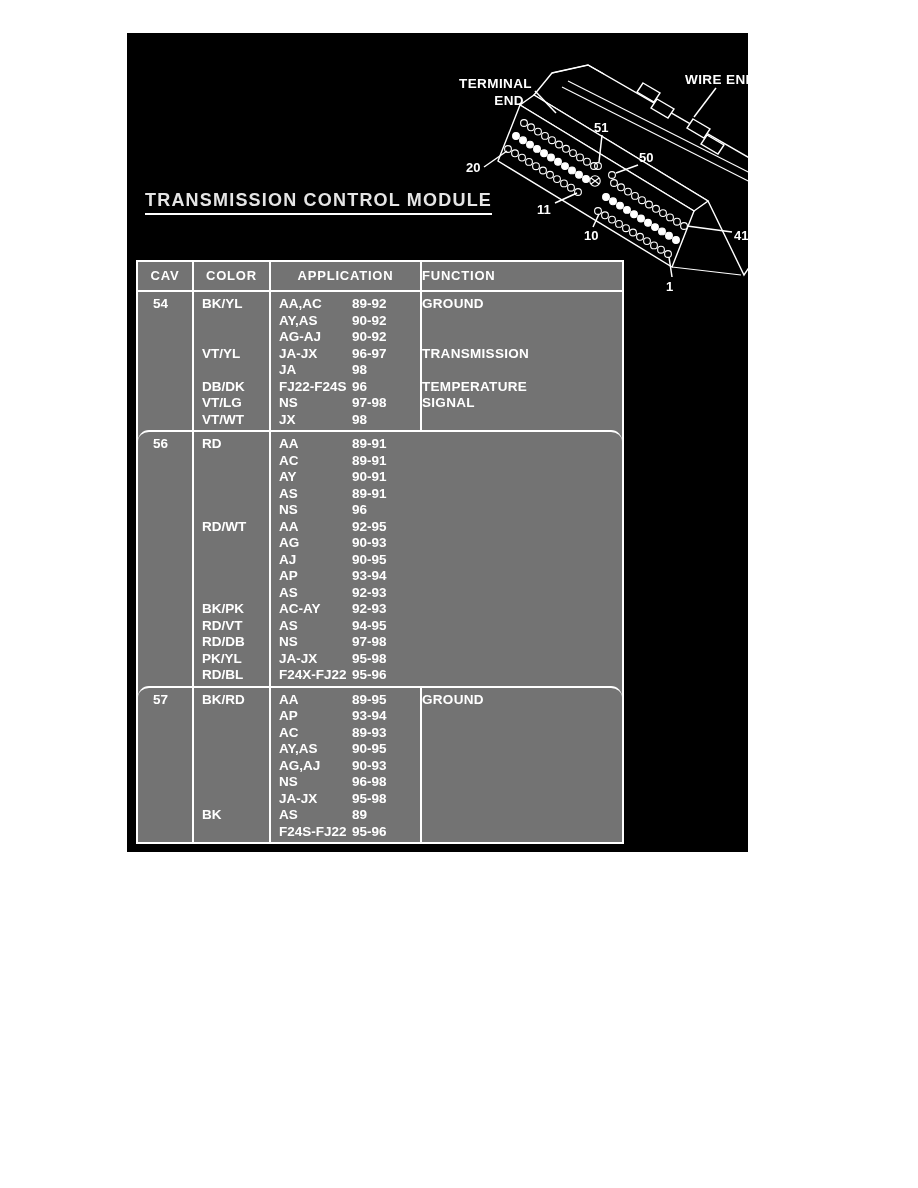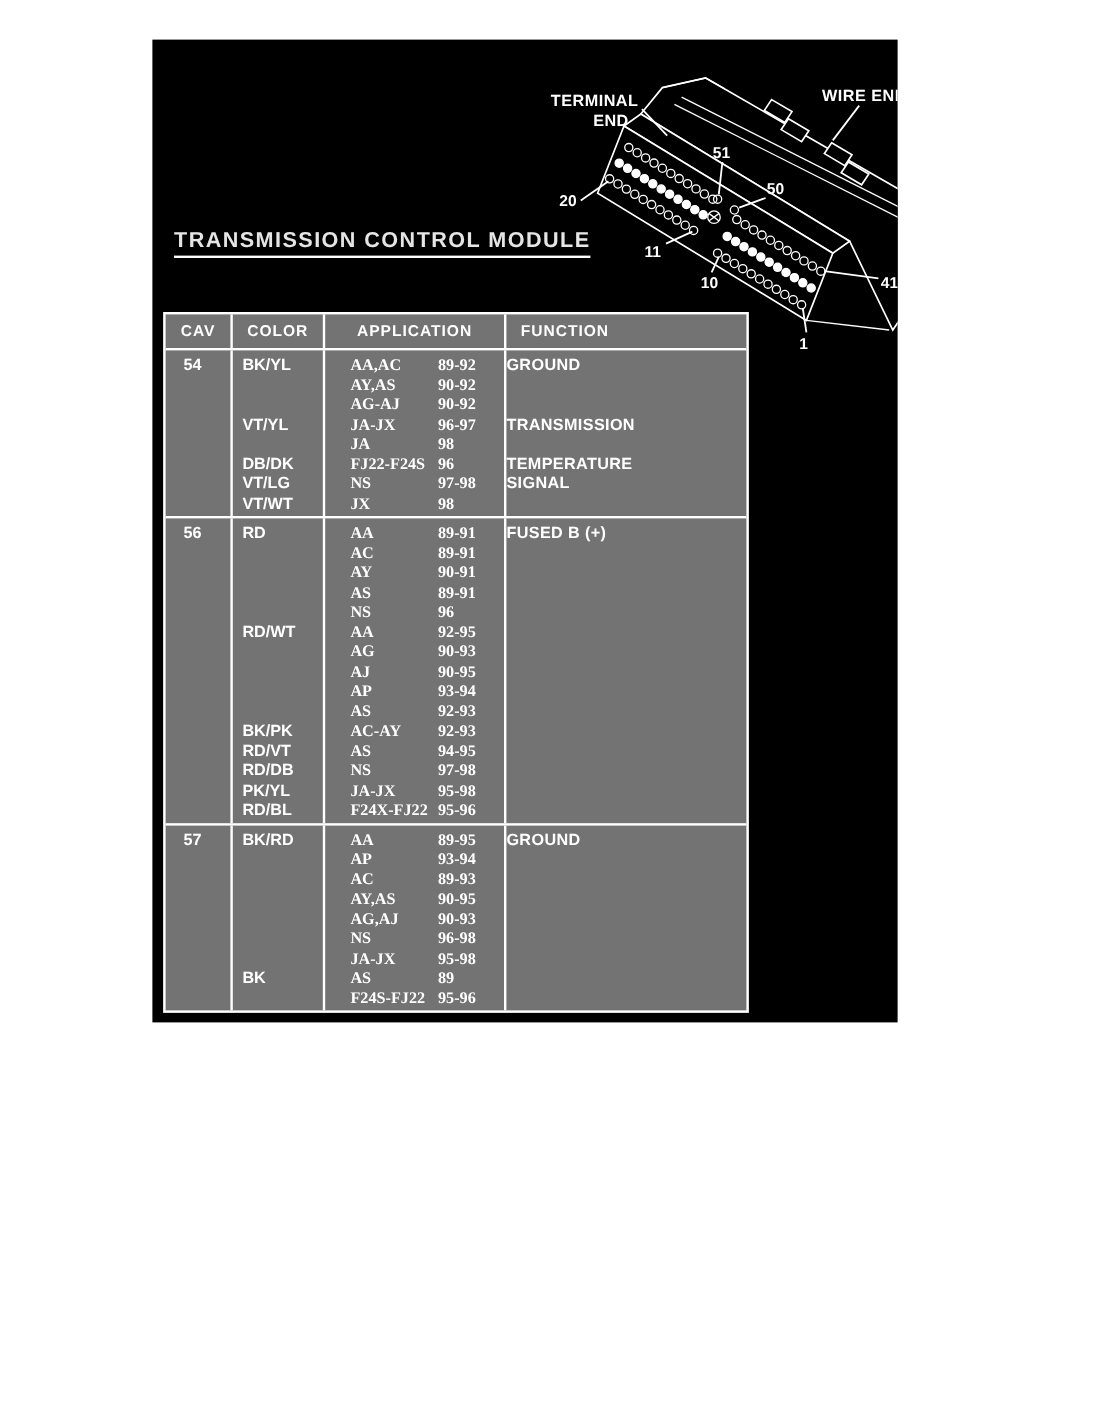--- a/index.html
+++ b/index.html
@@ -28,29 +28,29 @@
   .bodyline{stroke:#fff;stroke-width:1.4;fill:#000;}
   .thinline{stroke:#fff;stroke-width:1.1;fill:none;}
   
   .tcm-table{
     position:absolute;left:9px;top:227px;width:484px;
     border:2px solid #fff;background:#737373;
   }
   .thead{display:grid;grid-template-columns:54px 77px 151px 1fr;height:28px;border-bottom:2px solid #fff;}
   .th{font-size:13px;font-weight:bold;line-height:27px;text-align:center;letter-spacing:0.8px;white-space:nowrap;}
   .th + .th{border-left:2px solid #fff;}
-  .th.fn-h{text-align:left;padding-left:12px;}
-  .trow{display:grid;grid-template-columns:54px 77px 151px 1fr;}
+  .th.fn-h{text-align:left;}
+  .trow{display:grid;grid-template-columns:54px 77px 151px 1fr;border-radius:11px;}
   .trow + .trow{border-top:2px solid #fff;}
   .cell{padding:4px 0 2px 0;min-width:0;}
   .cell + .cell{border-left:2px solid #fff;}
   .ln{height:16.5px;line-height:16.5px;font-size:13.5px;font-weight:bold;color:#fff;white-space:nowrap;}
   .cav-c .ln{padding-left:15px;}
   .color-c .ln{padding-left:8px;}
-  .appline{display:grid;grid-template-columns:73px auto;padding-left:21px;font-family:Liberation Serif, serif;}
+  .appline{display:grid;grid-template-columns:73px auto;padding-left:8px;}
   .fn-c .ln{padding-left:0;letter-spacing:0.3px;}
 </style>
 </head>
 <body>
 
 <div class="panel">
 
   <svg class="diagram" viewBox="0 0 353 248">
 
     <path class="bodyline" d="M96,34 L114,12 L150,4 L348,118 L352,146 L306,214 L270,140 Z"></path>
@@ -323,37 +323,20 @@
             </div>
             <div class="ln appline">
               <div class="">JA-JX</div>
               <div class="">95-98</div>
             </div>
             <div class="ln appline">
               <div class="">F24X-FJ22</div>
               <div class="">95-96</div>
             </div>
           </div>
-          <div class="cell fn-c">
-            <div class="ln">FUSED B (+)</div>
-            <div class="ln"></div>
-            <div class="ln"></div>
-            <div class="ln"></div>
-            <div class="ln"></div>
-            <div class="ln"></div>
-            <div class="ln"></div>
-            <div class="ln"></div>
-            <div class="ln"></div>
-            <div class="ln"></div>
-            <div class="ln"></div>
-            <div class="ln"></div>
-            <div class="ln"></div>
-            <div class="ln"></div>
-            <div class="ln"></div>
-          </div>
         </div>
         <div class="trow">
           <div class="cell cav-c">
             <div class="ln">57</div>
           </div>
           <div class="cell color-c">
             <div class="ln">BK/RD</div>
             <div class="ln"></div>
             <div class="ln"></div>
             <div class="ln"></div>

